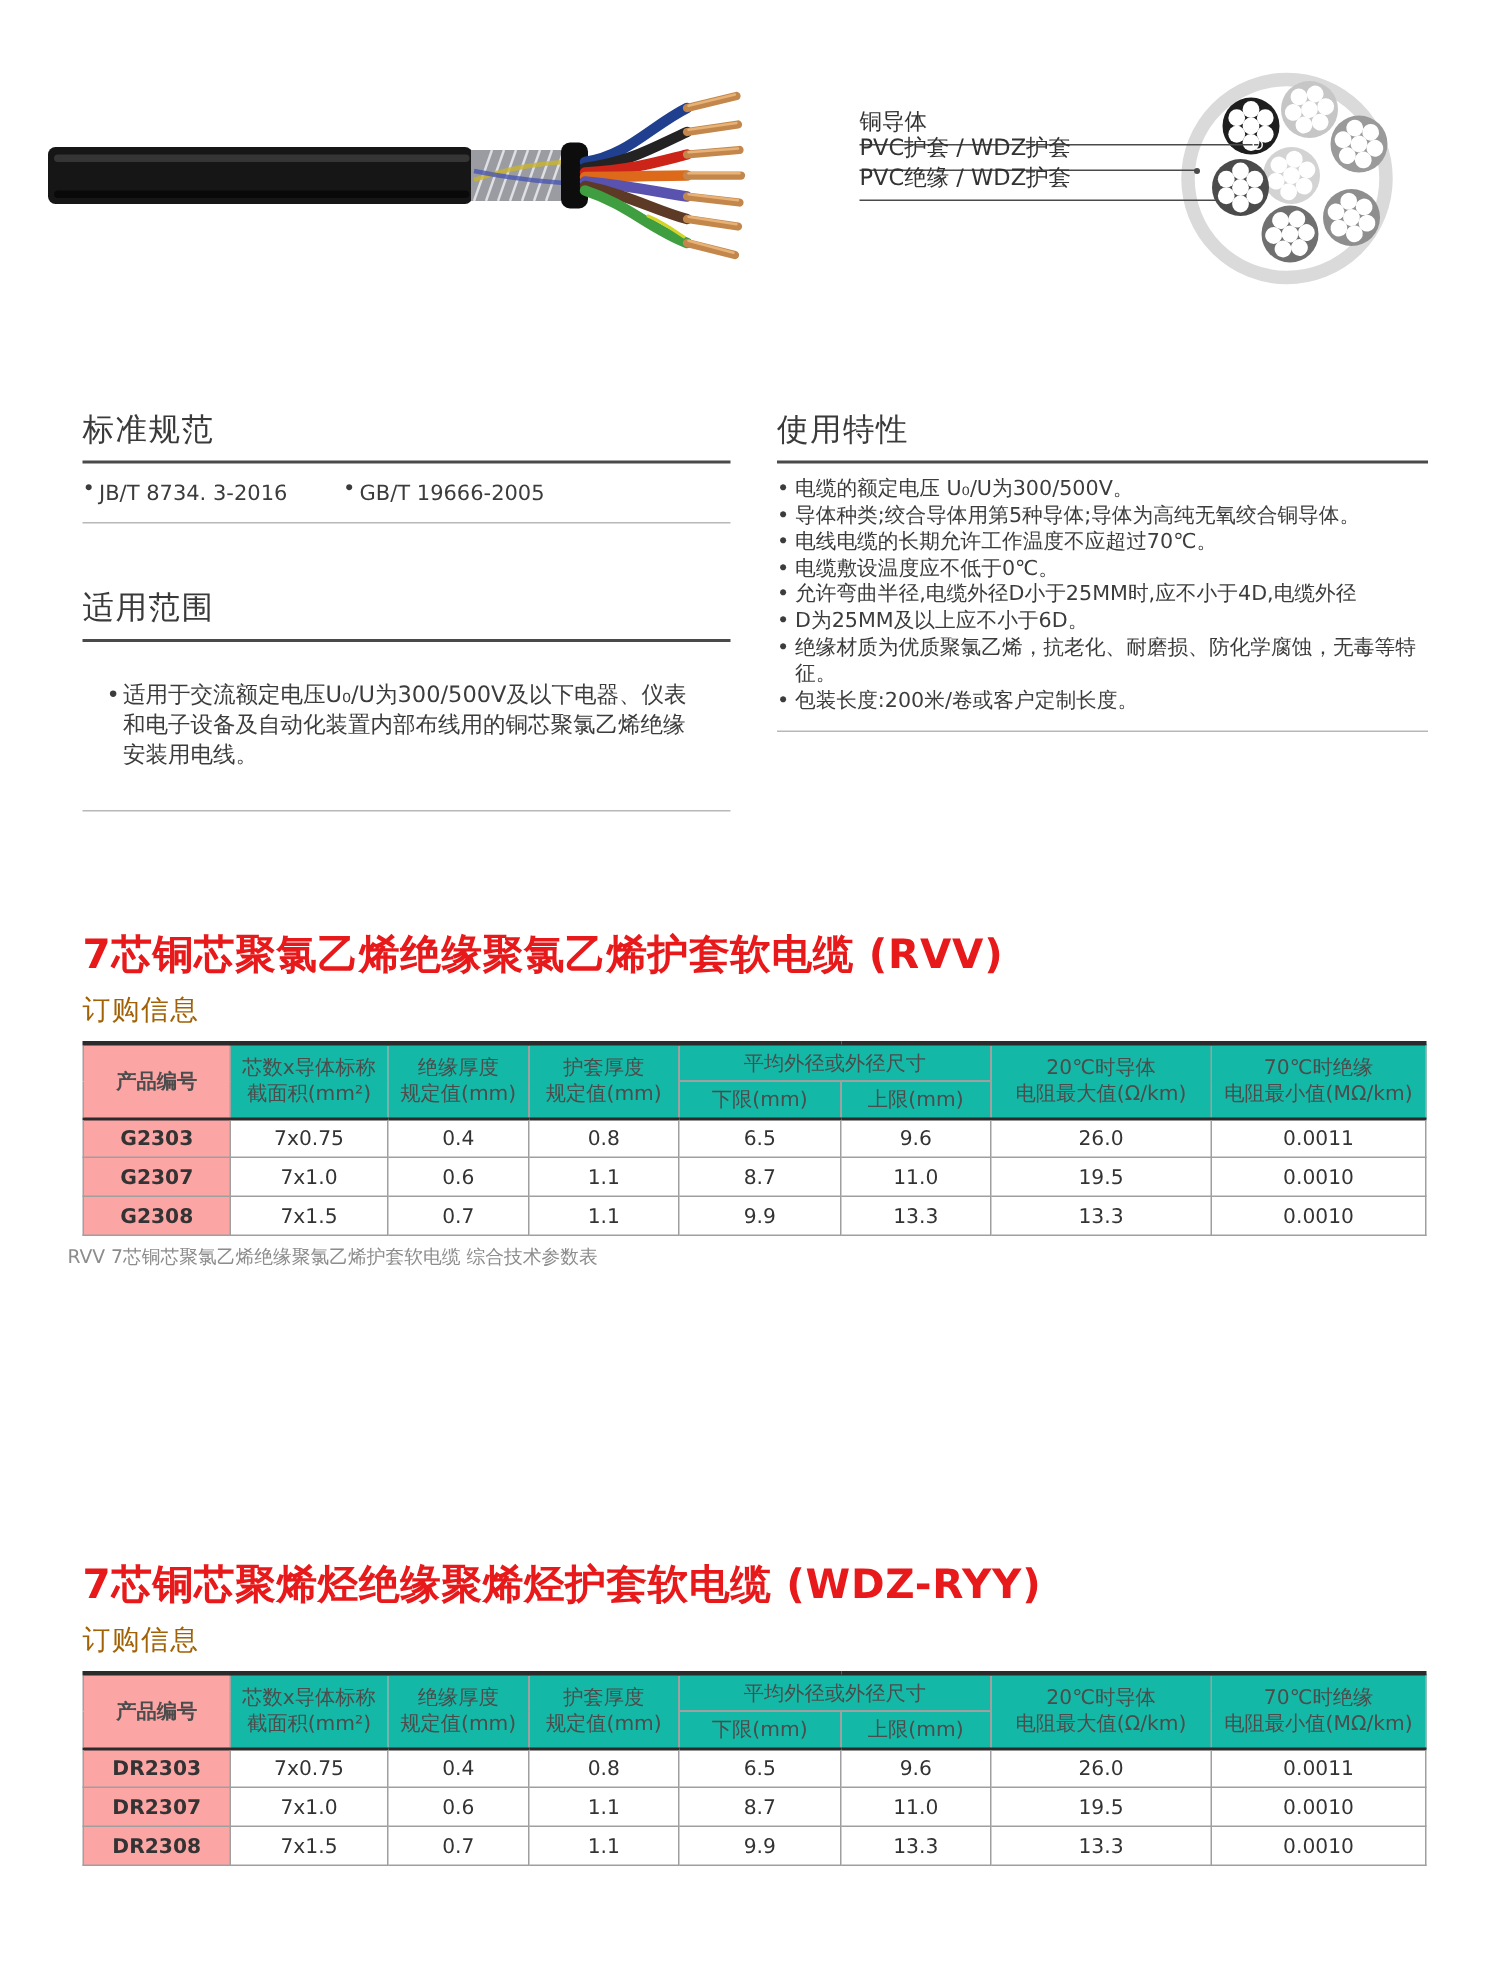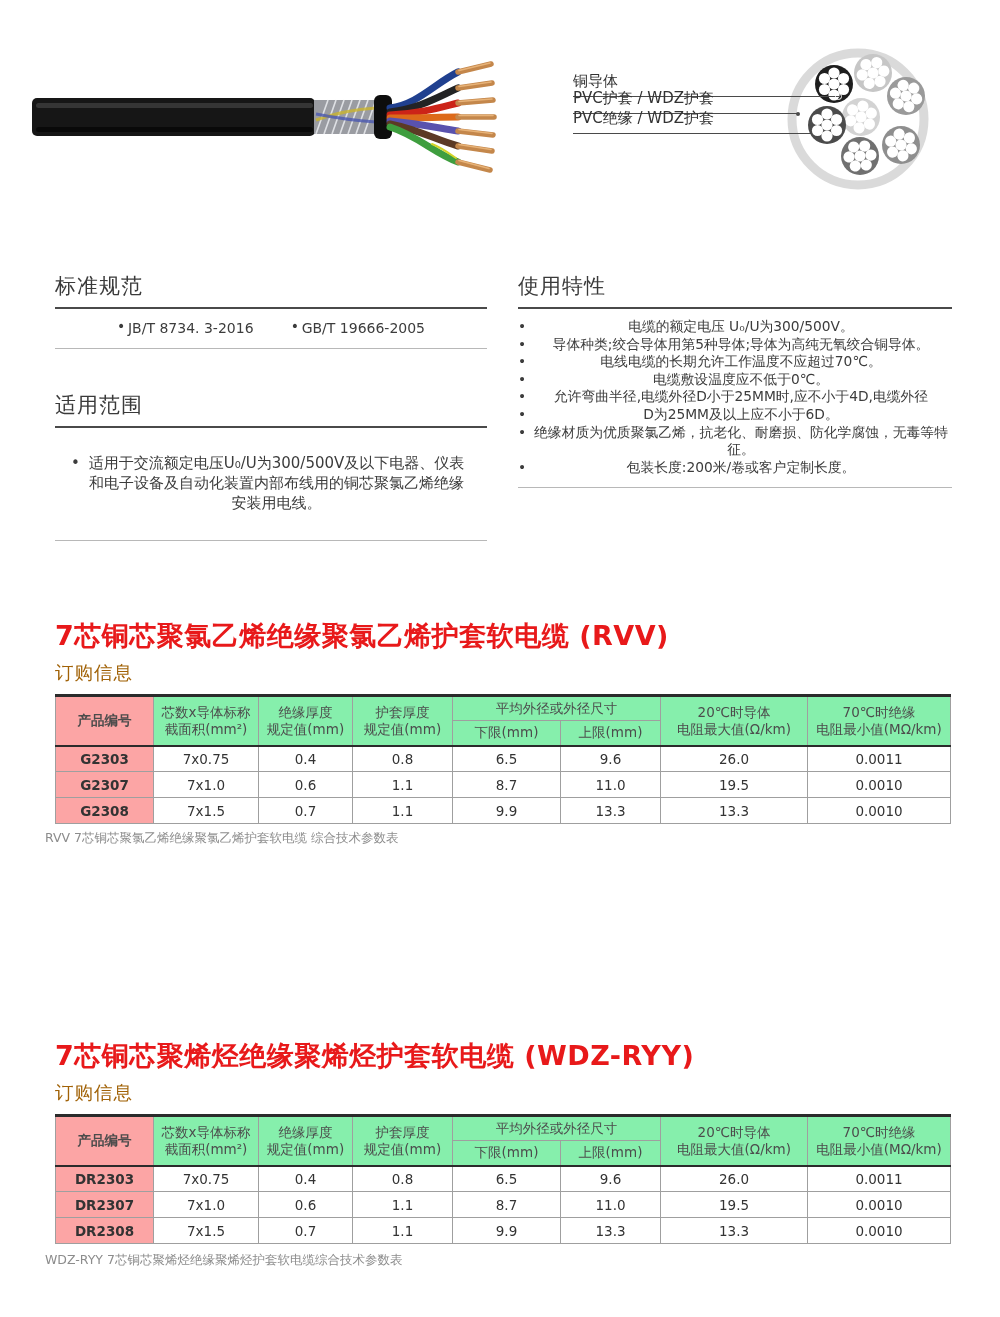--- a/index.html
+++ b/index.html
@@ -18,21 +18,21 @@
   .dlabel-3{top:109px;height:25px;width:239px;}
   .dlabel-1::after{content:"";position:absolute;right:-3px;bottom:-4px;width:5px;height:5px;
           border:1px solid #fff;border-radius:50%;background:transparent;}
   .dlabel-2::after{content:"";position:absolute;right:-3px;bottom:-3px;width:4px;height:4px;
           border-radius:50%;background:#4a4a4a;}
 
   
   .spec{position:absolute;}
   .spec h2{margin:0;font-size:21px;font-weight:500;color:#3a3a3a;
            padding-bottom:7px;border-bottom:2px solid #4a4a4a;letter-spacing:1px;}
-  .spec .sec-body{padding:9px 0 11px;text-align:center;}
+  .spec .sec-body{padding:9px 0 11px;}
   .thin-rule{border-top:1px solid #b8b8b8;height:0;}
   .blt{position:relative;padding-left:11px;}
   .blt::before{content:"•";position:absolute;left:0;}
   .inline-items .blt{font-size:14px;color:#3c3c3c;}
   .inline-items .gap{margin-left:32px;}
   .scope-text{font-size:15px;line-height:20px;color:#3c3c3c;margin:16px;}
   ul.feat{list-style:none;margin:0;padding:0;}
   ul.feat li{position:relative;font-size:13.8px;line-height:17.6px;color:#3c3c3c;padding-left:12px;}
   ul.feat li::before{content:"•";position:absolute;left:0;}
 
@@ -42,21 +42,21 @@
 
   
   .prod-title{position:absolute;left:55px;margin:0;font-size:27px;font-weight:700;
               color:var(--accent);letter-spacing:0.5px;}
   .prod-sub{position:absolute;left:55px;margin:0;font-size:18.5px;font-weight:400;color:#a16207;
             letter-spacing:1px;}
   .tbl-wrap{position:absolute;left:55px;}
   .spec-table{border-collapse:collapse;table-layout:fixed;width:895px;
               border-top:3px solid #2b2b2b;}
   .spec-table th,.spec-table td{border:1px solid #9f9f9f;text-align:center;padding:0;}
-  .spec-table thead th{font-size:13.5px;font-weight:400;color:#4c4c4c;height:25px;background:#86efac;}
+  .spec-table thead th{font-size:13.5px;font-weight:400;color:#4c4c4c;height:25px;background:#14b8a6;}
   .spec-table thead th[rowspan]{height:50px;}
   .spec-table thead tr:last-child th,
   .spec-table thead th[rowspan]{border-bottom:2px solid #2b2b2b;}
   .spec-table td{font-size:13.5px;color:#333;height:26px;background:#fff;}
   .spec-table .first-col{background:#fca5a5;font-weight:bold;}
   .hl{display:block;line-height:17px;}
   .caption{position:absolute;left:45px;margin:0;font-size:12.5px;color:#8c8c8c;text-align:right;}
 
   .p1-title{top:618px;} .p1-sub{top:660px;} .p1-tbl{top:694px;} .p1-cap{top:830px;}
   .p2-title{top:1038px;} .p2-sub{top:1080px;} .p2-tbl{top:1114px;} .p2-cap{top:1252px;}
@@ -353,15 +353,14 @@
             <td>0.7</td>
             <td>1.1</td>
             <td>9.9</td>
             <td>13.3</td>
             <td>13.3</td>
             <td>0.0010</td>
           </tr>
         </tbody>
     </table>
   </div>
-  <p class="caption p2-cap">WDZ-RYY 7芯铜芯聚烯烃绝缘聚烯烃护套软电缆综合技术参数表</p>
 
 </div>
 
 </body></html>

